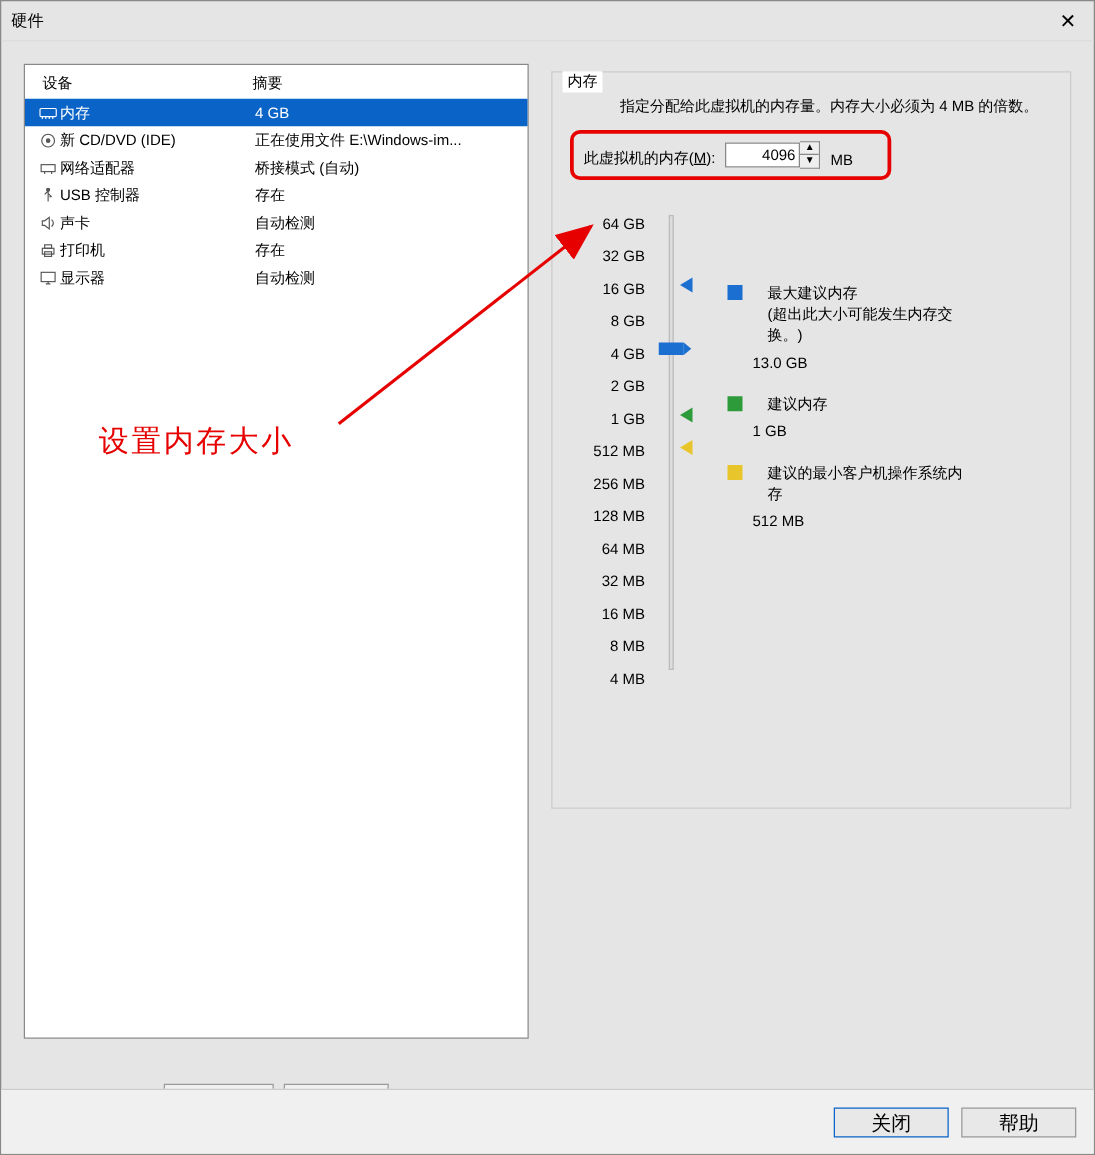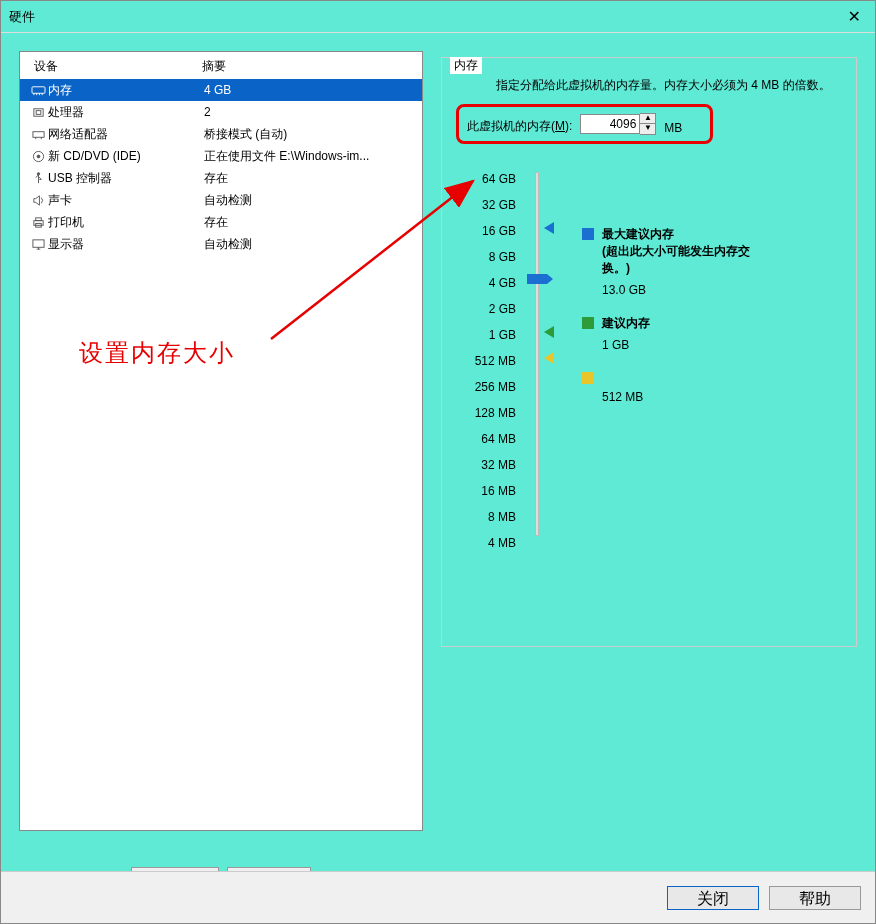--- a/index.html
+++ b/index.html
@@ -8,21 +8,21 @@
     font-family: "Microsoft YaHei", "Segoe UI", Tahoma, sans-serif;
     font-size: 12px;
     color: #000;
     background: #fff;
     width: 876px;
     height: 924px;
     position: relative;
     overflow: hidden;
   }
   .window {
-    width: 876px; height: 924px; background:#5eead4; border:1px solid #888; position:relative;
+    width: 876px; height: 924px; background:#e5e5e5; border:1px solid #888; position:relative;
   }
   .titlebar {
     height: 32px; border-bottom:1px solid #ddd; display:flex; align-items:center; justify-content:space-between; padding:0 8px;
   }
   .titlebar .title { font-size:13px; }
   .titlebar .close-icon { font-size:16px; cursor:default; padding:0 6px; }
   .content {
     position:absolute; top:32px; left:0; right:0; bottom:52px; padding:18px;
   }
   .columns {
@@ -94,21 +94,21 @@
   .marker.tri-left {
     border-top:6px solid transparent; border-bottom:6px solid transparent; border-right:10px solid;
   }
   .thumb {
     position:absolute; left:5px; width:20px; height:10px; background:#1a6fd1;
   }
   .thumb::after {
     content:''; position:absolute; right:-6px; top:0; width:0; height:0; border-top:5px solid transparent; border-bottom:5px solid transparent; border-left:6px solid #1a6fd1;
   }
   .legend { margin-left:30px; font-size:12px; }
-  .legend .entry { display:flex; gap:8px; margin-bottom:6px;font-weight:bold; }
+  .legend .entry { display:flex; gap:20px; margin-bottom:6px; }
   .legend .sq { width:12px; height:12px; margin-top:2px; flex:none;}
   .legend .txt { max-width:160px; }
   .legend .val { margin-left:20px; margin-bottom:18px; }
 
   .footer {
     position:absolute; bottom:0; left:0; right:0; height:52px; background:#f0f0f0; border-top:1px solid #ccc; display:flex; align-items:center; justify-content:flex-end; padding-right:14px; gap:10px;
   }
   .footer .btn { min-width:92px; background:#e8e8e8; }
   .footer .btn.primary { border:1px solid #0a64c8; }
 
@@ -147,47 +147,37 @@
                     <line x1="9" y1="10" x2="9" y2="12" stroke="#fff"></line>
                     <line x1="12" y1="10" x2="12" y2="12" stroke="#fff"></line>
                   </svg>
                 </span>
                 <span class="name">内存</span>
                 <span class="summary">4 GB</span>
               </div>
               <div class="dev-row">
                 <span class="icon">
                   <svg width="15" height="13" viewBox="0 0 16 14">
-                    <rect x="3" y="3" width="10" height="8" fill="none" stroke="#555"></rect>
-                    <rect x="5.5" y="5" width="5" height="4" fill="none" stroke="#555"></rect>
-                  </svg>
-                </span>
-                <span class="name">处理器</span>
-                <span class="summary">2</span>
+                    <circle cx="8" cy="7" r="5.5" fill="none" stroke="#555"></circle>
+                    <circle cx="8" cy="7" r="1.5" fill="#555"></circle>
+                  </svg>
+                </span>
+                <span class="name">新 CD/DVD (IDE)</span>
+                <span class="summary">正在使用文件 E:\Windows-im...</span>
               </div>
               <div class="dev-row">
                 <span class="icon">
                   <svg width="15" height="13" viewBox="0 0 16 14">
                     <rect x="2" y="4" width="12" height="6" fill="none" stroke="#555"></rect>
                     <line x1="5" y1="10" x2="5" y2="12" stroke="#555"></line>
                     <line x1="11" y1="10" x2="11" y2="12" stroke="#555"></line>
                   </svg>
                 </span>
                 <span class="name">网络适配器</span>
                 <span class="summary">桥接模式 (自动)</span>
-              </div>
-              <div class="dev-row">
-                <span class="icon">
-                  <svg width="15" height="13" viewBox="0 0 16 14">
-                    <circle cx="8" cy="7" r="5.5" fill="none" stroke="#555"></circle>
-                    <circle cx="8" cy="7" r="1.5" fill="#555"></circle>
-                  </svg>
-                </span>
-                <span class="name">新 CD/DVD (IDE)</span>
-                <span class="summary">正在使用文件 E:\Windows-im...</span>
               </div>
               <div class="dev-row">
                 <span class="icon">
                   <svg width="15" height="13" viewBox="0 0 16 14">
                     <path d="M8 12 V3 M8 3 L5 6 M8 5 L11 8 M11 8 H9" fill="none" stroke="#555"></path>
                     <circle cx="8" cy="2" r="1.3" fill="#555"></circle>
                   </svg>
                 </span>
                 <span class="name">USB 控制器</span>
                 <span class="summary">存在</span>
@@ -295,20 +285,21 @@
               <div class="val">13.0 GB</div>
 
               <div class="entry">
                 <div class="sq" style="background:#2e9b3a;"></div>
                 <div class="txt">建议内存</div>
               </div>
               <div class="val">1 GB</div>
 
               <div class="entry">
                 <div class="sq" style="background:#e9c52c;"></div>
+                <div class="txt">建议的最小客户机操作系统内存</div>
               </div>
               <div class="val">512 MB</div>
             </div>
           </div>
         </div>
       </div>
 
     </div>
   </div>
 

